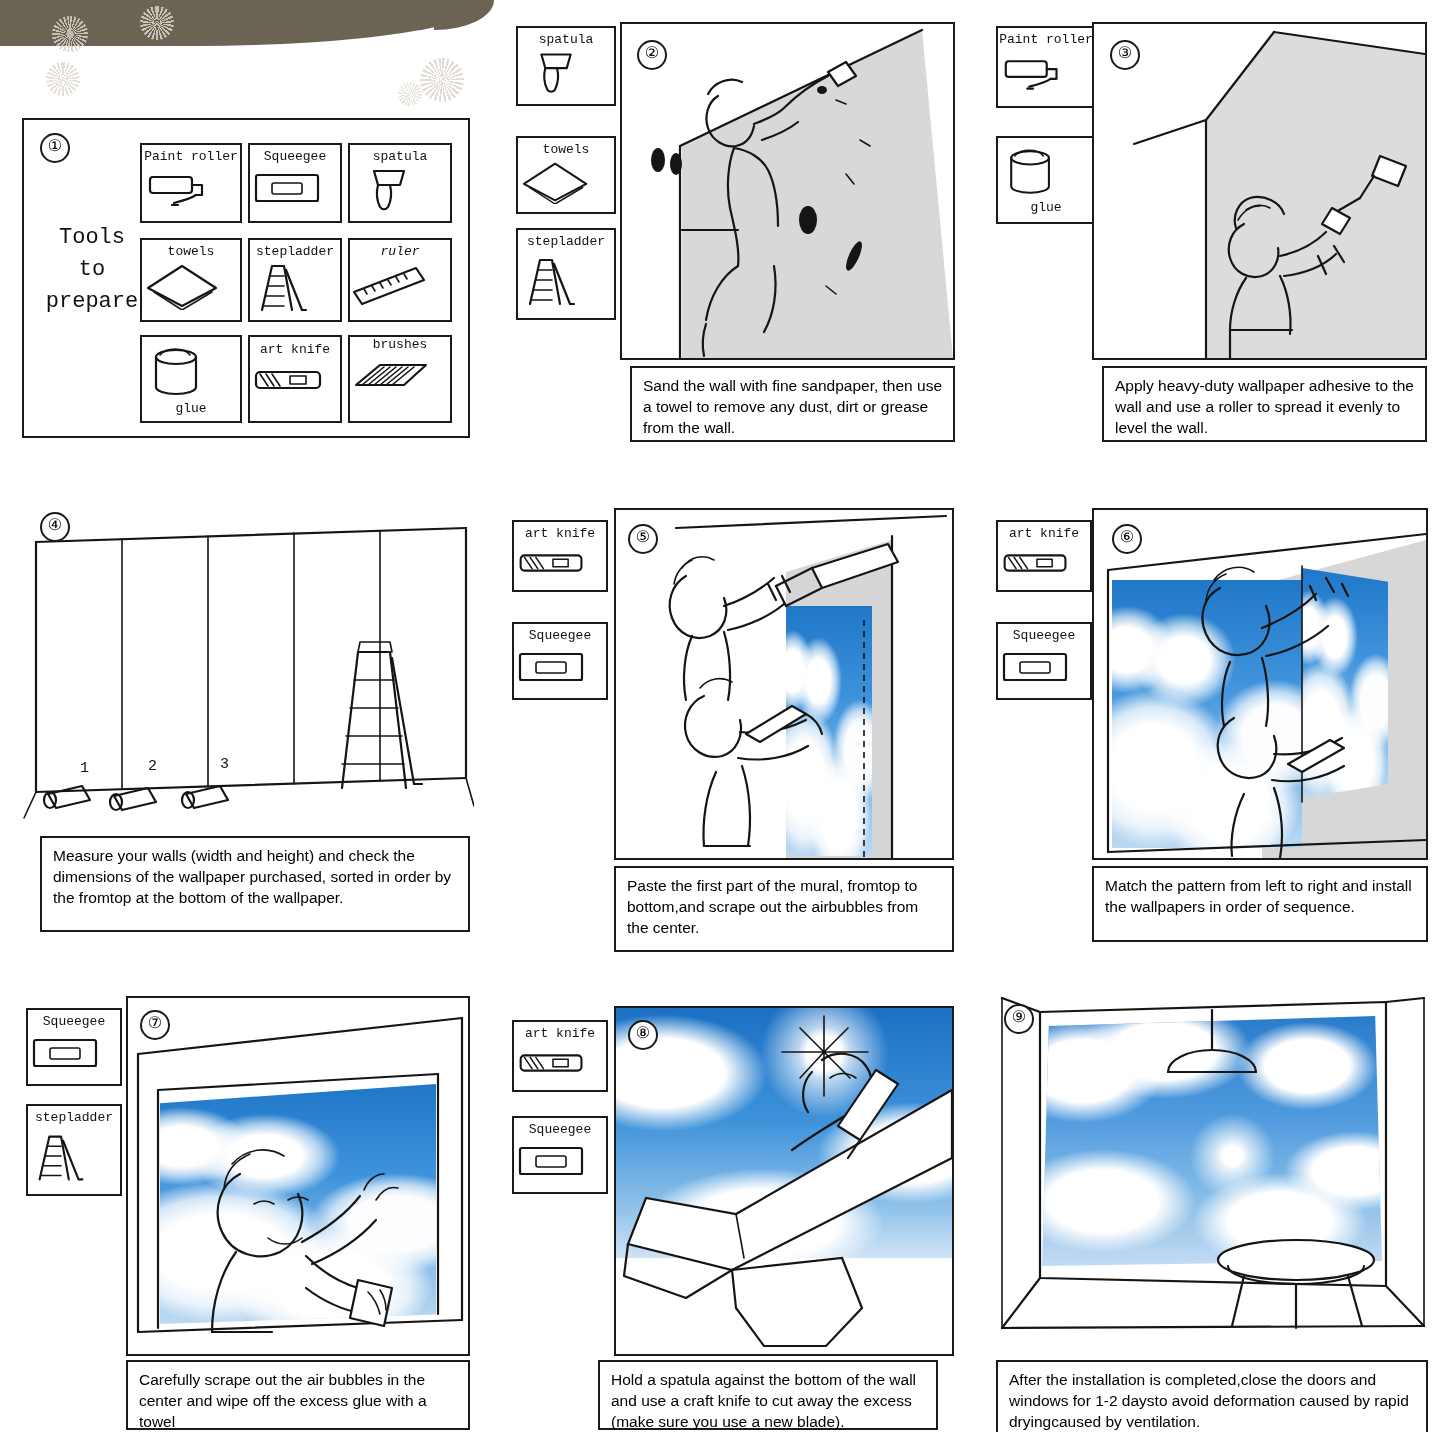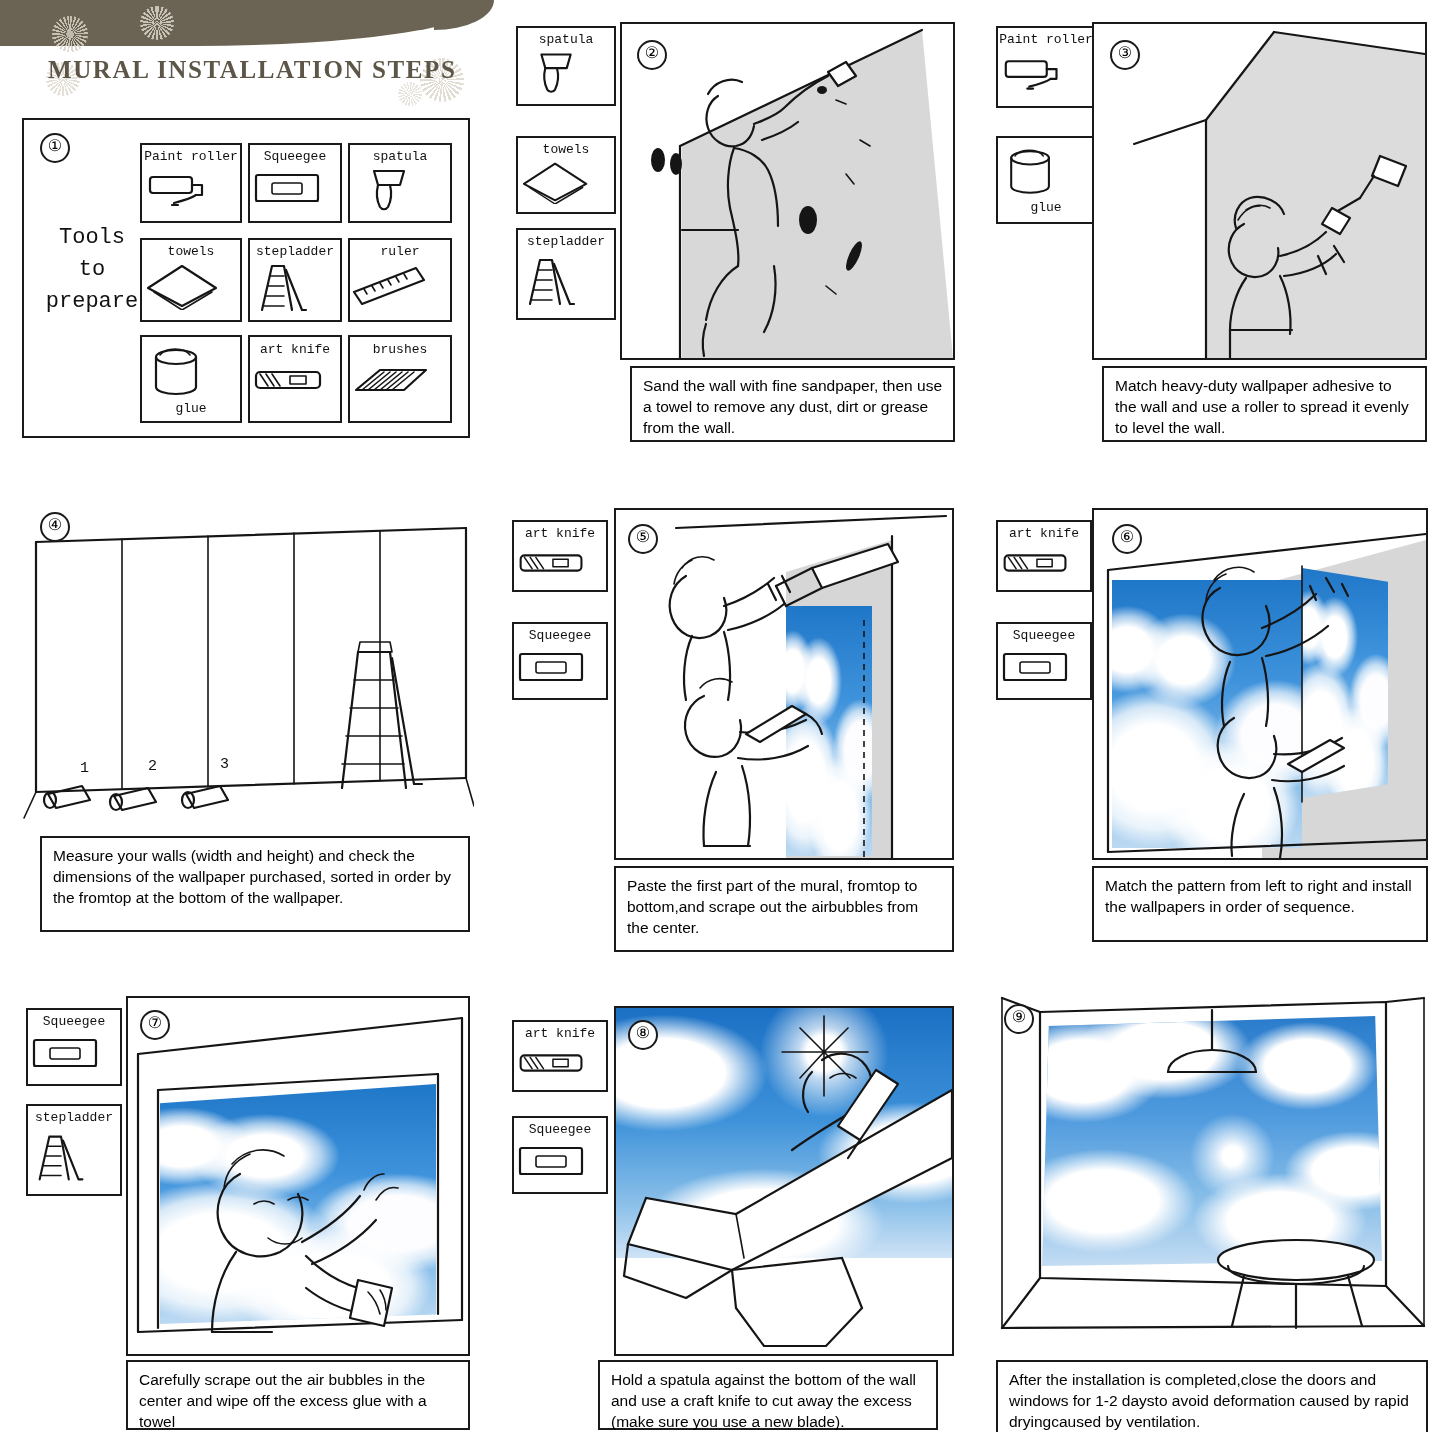--- a/index.html
+++ b/index.html
@@ -57,21 +57,20 @@
 </head>
 <body>
 
 <div class="banner">
   <div class="banner-shape"></div>
   <div class="burst b1"></div>
   <div class="burst b2"></div>
   <div class="burst b3"></div>
   <div class="burst b4"></div>
   <div class="burst b5"></div>
-  <div class="banner-title">MURAL INSTALLATION STEPS</div>
 </div>
 
 <div class="bx" style="left:22px;top:118px;width:448px;height:320px;"></div>
 <div class="num" style="left:40px;top:133px;">①</div>
 
 <div style="position:absolute;left:42px;top:222px;width:100px;text-align:center;font-family:'Liberation Mono',monospace;font-size:22px;line-height:32px;color:#111;">
   <div>Tools</div>
   <div>to</div>
   <div>prepare</div>
 </div>
@@ -120,21 +119,21 @@
   <span class="lbl" style="margin-top:4px;">stepladder</span>
   <span class="art">
     <svg width="70" height="50" viewBox="0 0 70 50">
         <path class="ln" d="M22 4 12 48M34 4l8 44M34 4H22"></path>
         <path class="ln-thin" d="M20 14h14M18 24h16M16 34h18M14 44h20"></path>
         <path class="ln" d="M36 8l16 40M52 48h4"></path>
       </svg>
   </span>
 </div>
 <div class="tool" style="left:348px;top:238px;width:104px;height:84px;">
-  <span class="lbl" style="margin-top:4px;">ruler</span>
+  <span class="lbl" style="margin-top:4px;font-style:italic;">ruler</span>
   <span class="art">
     <svg width="84" height="46" viewBox="0 0 84 46">
         <path class="ln" d="M4 30 66 6l8 12-62 24z"></path>
         <path class="ln-thin" d="M14 27l3 5M22 24l3 5M30 21l3 5M38 18l3 5M46 15l3 5M54 12l3 5"></path>
       </svg>
   </span>
 </div>
 
 <div class="tool" style="left:140px;top:335px;width:102px;height:88px;">
   <span class="art" style="margin-top:8px;">
@@ -150,21 +149,21 @@
   <span class="lbl" style="margin-top:5px;">art knife</span>
   <span class="art">
     <svg width="78" height="40" viewBox="0 0 78 40">
         <rect class="ln" x="6" y="12" width="64" height="16" rx="4"></rect>
         <path class="ln-thin" d="M10 14l8 12M16 14l8 12M22 14l8 12"></path>
         <rect class="ln-thin" x="40" y="16" width="16" height="8"></rect>
       </svg>
   </span>
 </div>
 <div class="tool" style="left:348px;top:335px;width:104px;height:88px;">
-  <span class="lbl" style="margin-top:5px;">brushes</span>
+  <span class="lbl" style="">brushes</span>
   <span class="art">
     <svg width="84" height="42" viewBox="0 0 84 42">
         <path class="ln" d="M6 30 30 10h46l-22 20z"></path>
         <path class="ln-thin" d="M34 12 12 30M40 12 18 30M46 12 24 30M52 12 30 30M58 12 36 30M64 12 42 30"></path>
       </svg>
   </span>
 </div>
 
 <div class="tool" style="left:516px;top:26px;width:100px;height:80px;">
   <span class="lbl" style="margin-top:4px;">spatula</span>
@@ -263,21 +262,21 @@
     <path class="ln" d="M142 204c-4-12 2-26 14-30 14-4 30 4 34 16"></path>
     <path class="ln-thin" d="M144 196c6-10 14-14 22-14M152 186c8-6 18-6 24-2"></path>
     <path class="ln" d="M186 232c18-4 34-12 46-24"></path>
     <path class="ln" d="M190 252c20-2 40-10 52-22"></path>
     <path class="ln" d="M224 232l8 18M240 222l10 16"></path>
     <path class="ln" d="M152 254c-10 14-16 34-16 52v28"></path>
     <path class="ln" d="M186 252c8 16 12 38 10 58"></path>
     <path class="ln" d="M136 306h62"></path>
   </svg>
 </div>
-<div class="cap" style="left:1102px;top:366px;width:325px;height:76px;">Match heavy-duty wallpaper adhesive to the wall and use a roller to spread it evenly to level the wall.</div>
+<div class="cap" style="left:1102px;top:366px;width:325px;height:76px;">Apply heavy-duty wallpaper adhesive to the wall and use a roller to spread it evenly to level the wall.</div>
 <div class="num" style="left:1110px;top:40px;">③</div>
 
 <div style="position:absolute;left:22px;top:506px;width:452px;height:320px;">
   <svg width="452" height="320" viewBox="0 0 452 320">
     <path class="ln" d="M14 36 L444 22"></path>
     <path class="ln" d="M14 36 L14 286"></path>
     <path class="ln" d="M444 22 L444 272"></path>
     <path class="ln" d="M14 286 L444 272"></path>
     <path class="ln-thin" d="M100 33 L100 283M186 30 L186 281M272 27 L272 278M358 25 L358 275"></path>
     <path class="ln-thin" d="M2 312 L14 286M444 272 L452 300"></path>

